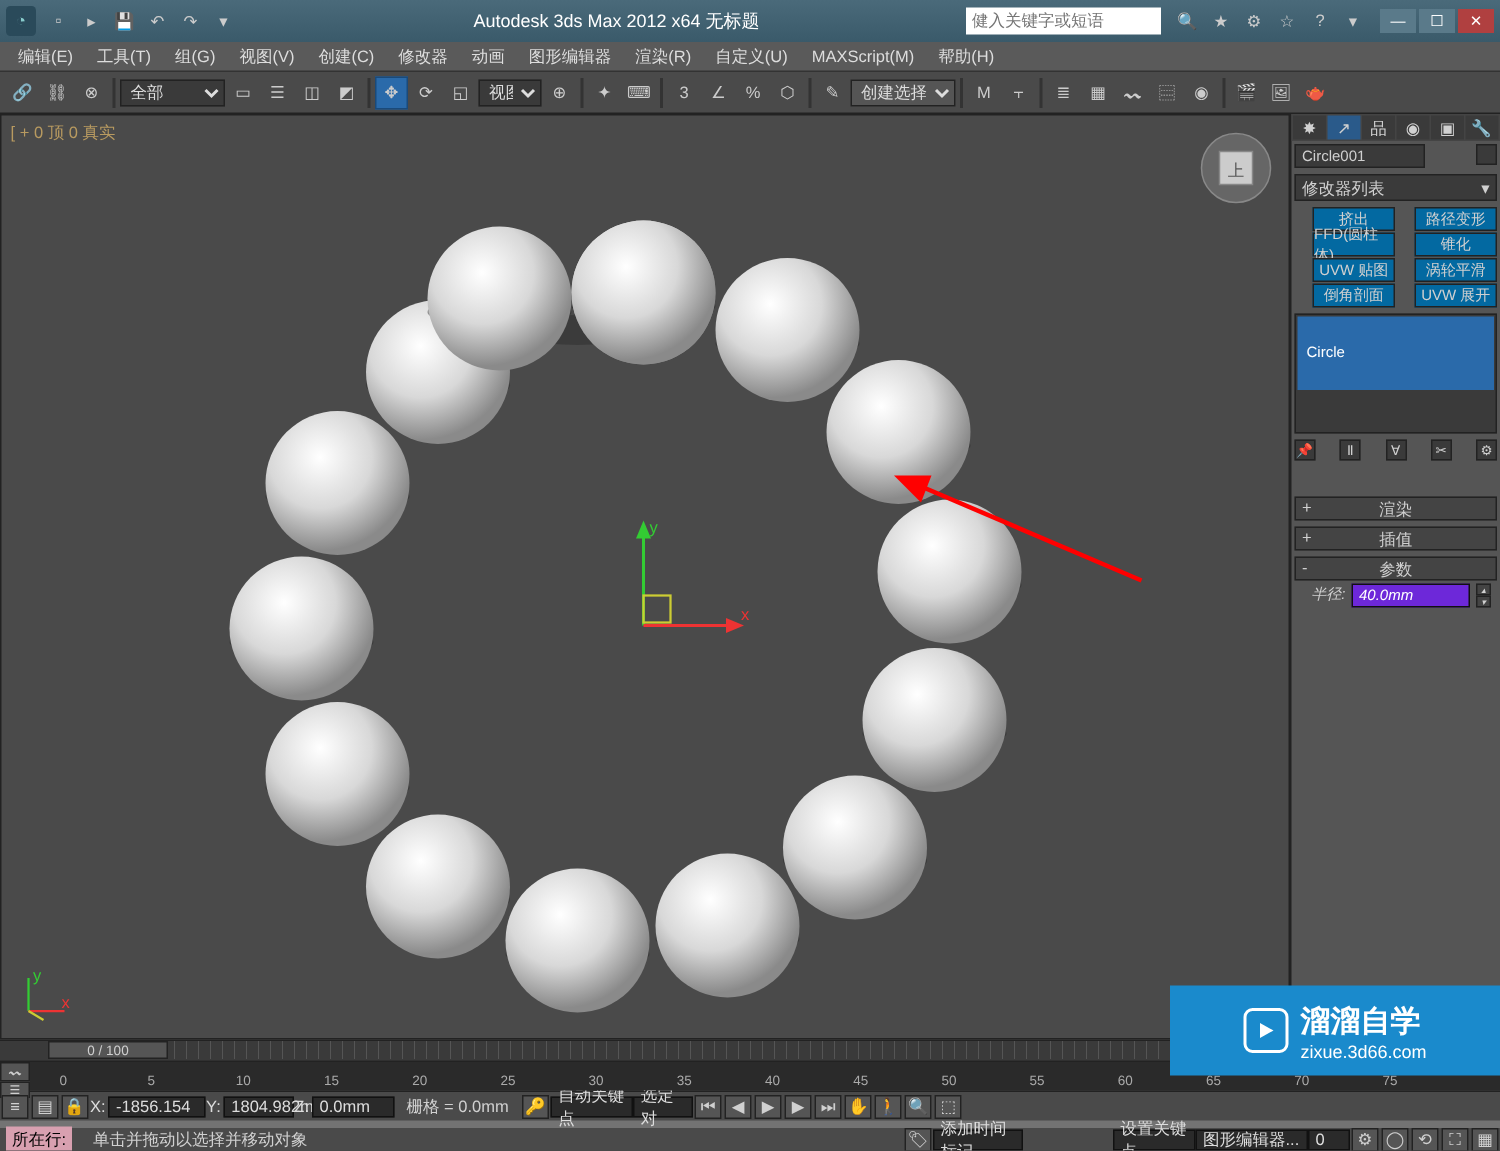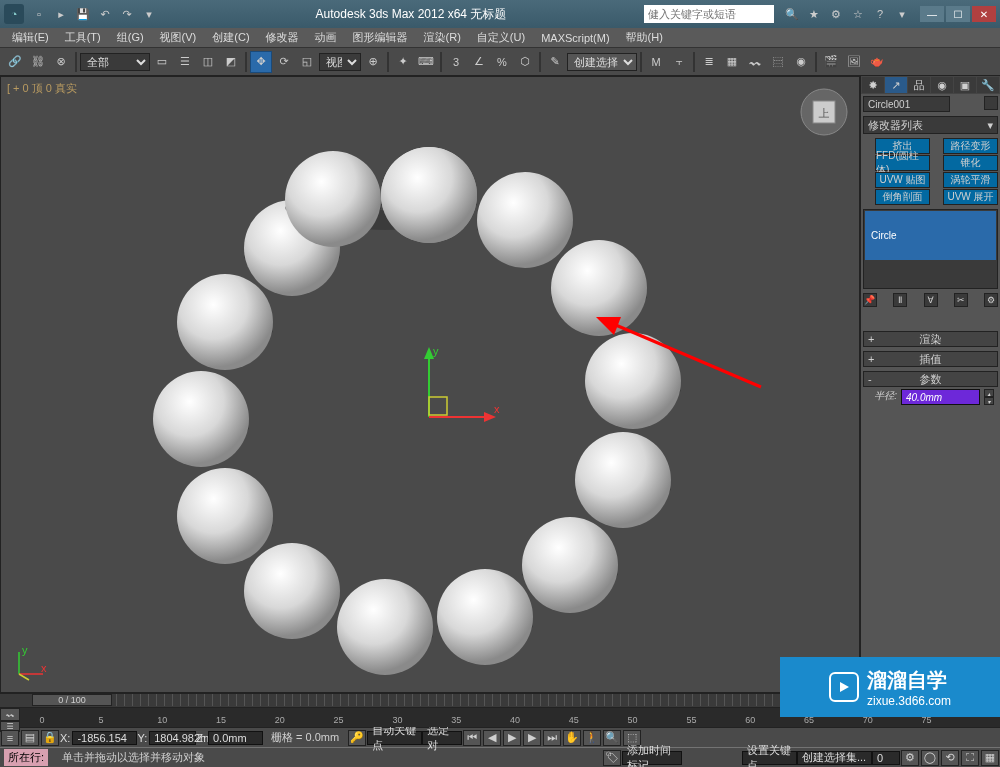--- a/index.html
+++ b/index.html
@@ -73,21 +73,21 @@
 
 
 .trackbar { height: 20px; background: #3a3a3a; border-top: 1px solid #222; display:flex; }
 .trackbtns { display:flex; flex-direction:column; width:20px;}
 .trackbtns span { flex:1; background:#555; border:1px solid #222; display:flex; align-items:center; justify-content:center; font-size:8px;}
 .trackruler { flex:1; position:relative; background: #2a2a2a; }
 .tick { position:absolute; bottom:2px; color:#aaa; font-size:9px; }
 
 
 .status1 { height: 20px; background: #4a4a4a; display: flex; align-items: center; border-top: 1px solid #222; font-size: 10px; }
-.status2 { height: 20px; background: #4a4a4a; display: flex; align-items: center; border-top: 1px solid #737373; font-size: 10px; }
+.status2 { height: 20px; background: #4a4a4a; display: flex; align-items: center; border-top: 5px solid #737373; font-size: 10px; }
 .sbtn { width: 18px; height: 16px; background: #555; border: 1px solid #222; margin: 0 1px; display:flex; align-items:center; justify-content:center;}
 .sfield { background: #2a2a2a; border: 1px solid #111; height: 14px; padding: 0 4px; color: #ddd; display:flex; align-items:center;}
 .prompt { flex: 1; padding: 0 6px; }
 .pink { background: #d8a0b0; color: #000; padding: 1px 4px; }
 .coord { display:flex; align-items:center; gap:2px; }
 .coord label { color:#ddd; }
 
 
 .watermark { position: absolute; right: 0; bottom: 50px; width: 220px; height: 60px; background: #1a8acc; display: flex; align-items: center; justify-content: center; gap: 8px; }
 .watermark .play { width: 30px; height: 30px; border: 2px solid #fff; border-radius: 6px; display:flex; align-items:center; justify-content:center;}
@@ -384,21 +384,21 @@
 
 <div class="status2">
   <div style="width:4px"></div>
   <span class="pink">所在行:</span>
   <div style="width:8px"></div>
   <div class="prompt">单击并拖动以选择并移动对象</div>
   <div class="sbtn">🏷</div>
   <div class="sfield" style="width:60px">添加时间标记</div>
   <div style="width:60px"></div>
   <div class="sfield" style="width:55px">设置关键点</div>
-  <div class="sfield" style="width:75px">创建选择集...</div>
+  <div class="sfield" style="width:75px">图形编辑器...</div>
   <div class="sfield" style="width:28px">0</div>
   <div class="sbtn">⚙</div>
   <div class="sbtn">◯</div>
   <div class="sbtn">⟲</div>
   <div class="sbtn">⛶</div>
   <div class="sbtn">▦</div>
 </div>
 
 <div class="watermark">
   <div class="play">

